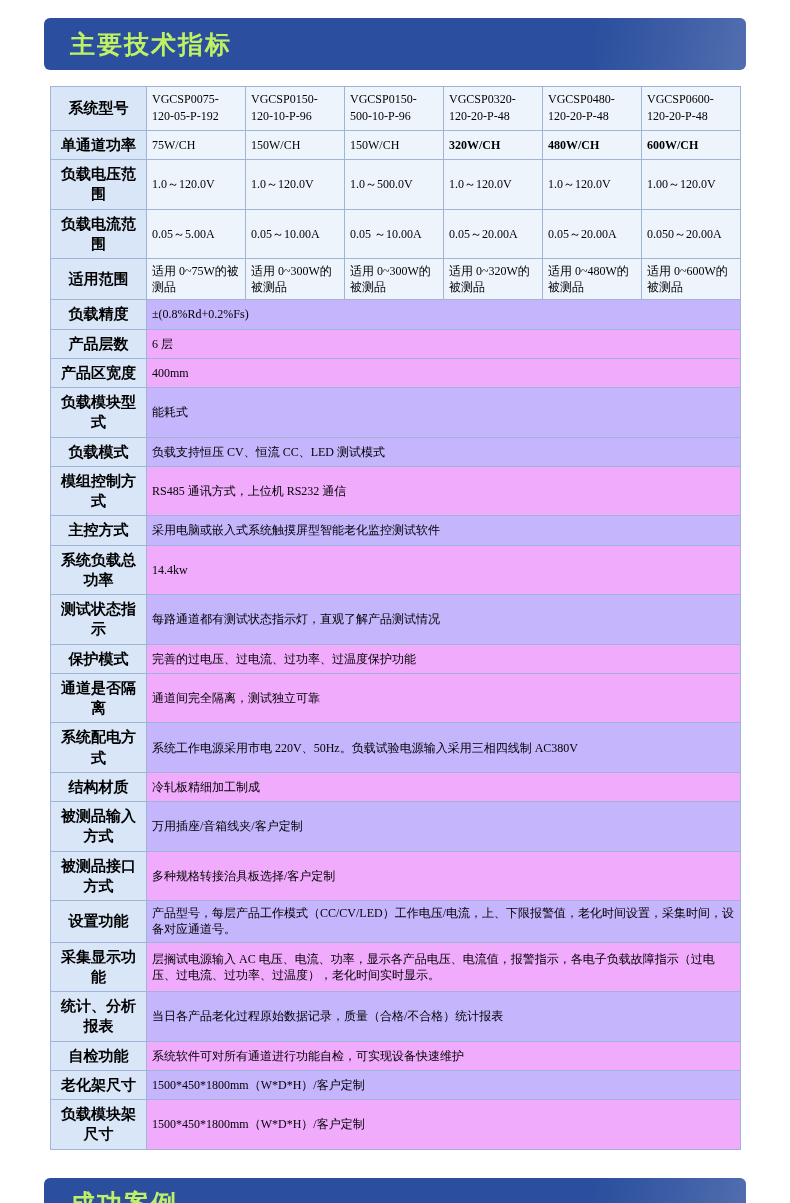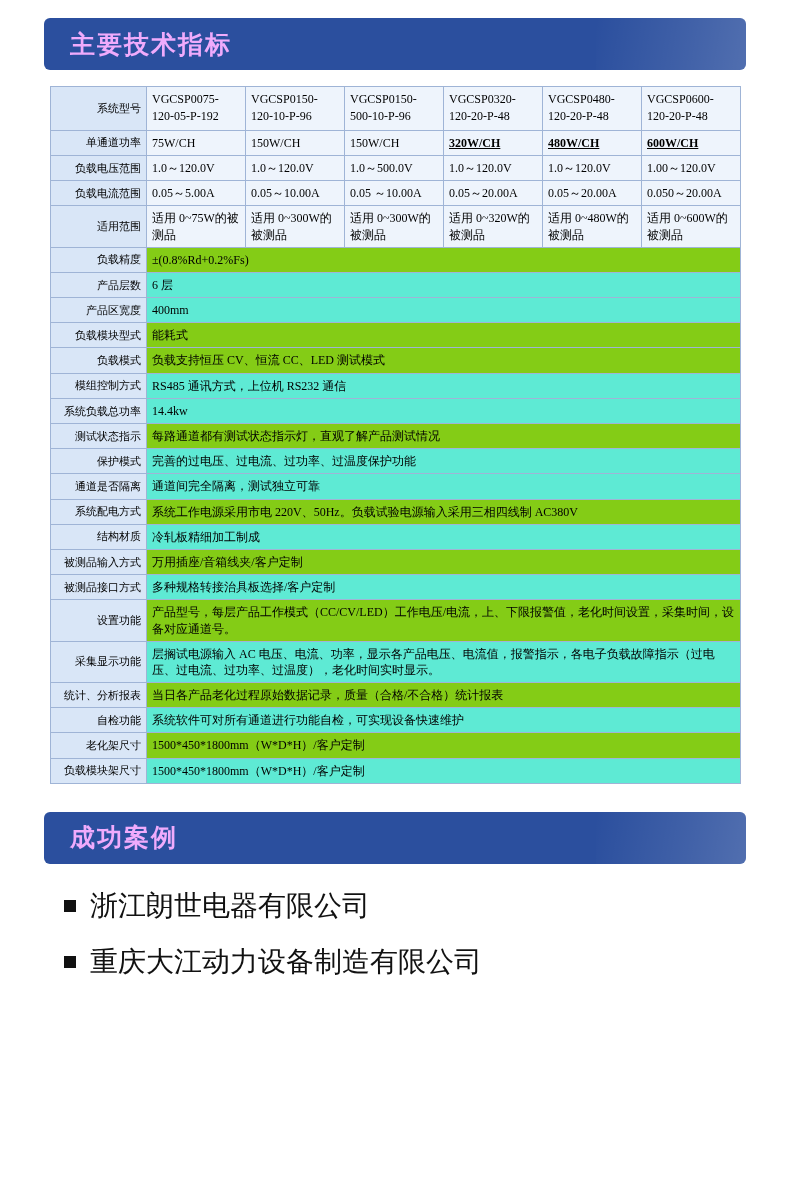--- a/index.html
+++ b/index.html
@@ -32,21 +32,21 @@
     overflow: hidden;
   }
   .banner::after{
     content:"";
     position:absolute;
     right:0; top:0; bottom:0;
     width:150px;
     background: linear-gradient(100deg, rgba(255,255,255,0) 0%, rgba(255,255,255,0.10) 60%, rgba(255,255,255,0.18) 100%);
   }
   .banner-title {
-    color: #f0abfc;
+    color: #bef264;
     font-family: "Liberation Sans", "DejaVu Sans", sans-serif;
     font-weight: bold;
     font-size: 25px;
     letter-spacing: 2px;
     margin-left: 26px;
   }
 
   
   .table-wrap {
     margin: 16px 50px 0 50px;
@@ -58,34 +58,35 @@
     font-size: 12px;
     line-height: 1.35;
   }
   table.spec td {
     border: 1px solid #9fb4d6;
     padding: 4px 5px;
     vertical-align: middle;
   }
   td.label {
     background: #d9e6f7;
-    text-align: right;
+    text-align: center;
     width: 96px;
-    font-size: 11px;
+    font-size: 15px;
     color: #000;
+    font-weight: bold;
   }
   td.val {
     background: #eef4fc;
     font-size: 12px;
   }
   td.val.wide {
-    background: #84cc16;
-  }
-  tr.alt td.val { background: #5eead4; }
-  .bold { font-weight: bold; text-decoration: underline; }
+    background: #c4b5fd;
+  }
+  tr.alt td.val { background: #f0abfc; }
+  .bold { font-weight: bold; }
   .hdr td.val { text-align: left; line-height: 1.45; }
 
   
   .cases {
     margin: 14px 44px 0 44px;
   }
   .case-item {
     display: flex;
     align-items: center;
     margin: 0 0 0 20px;
@@ -186,20 +187,24 @@
             <td class="val wide" colspan="6">能耗式</td>
           </tr>
           <tr>
             <td class="label">负载模式</td>
             <td class="val wide" colspan="6">负载支持恒压 CV、恒流 CC、LED 测试模式</td>
           </tr>
           <tr class="alt">
             <td class="label">模组控制方式</td>
             <td class="val wide" colspan="6">RS485 通讯方式，上位机 RS232 通信</td>
           </tr>
+          <tr>
+            <td class="label">主控方式</td>
+            <td class="val wide" colspan="6">采用电脑或嵌入式系统触摸屏型智能老化监控测试软件</td>
+          </tr>
           <tr class="alt">
             <td class="label">系统负载总功率</td>
             <td class="val wide" colspan="6">14.4kw</td>
           </tr>
           <tr>
             <td class="label">测试状态指示</td>
             <td class="val wide" colspan="6">每路通道都有测试状态指示灯，直观了解产品测试情况</td>
           </tr>
           <tr class="alt">
             <td class="label">保护模式</td>

